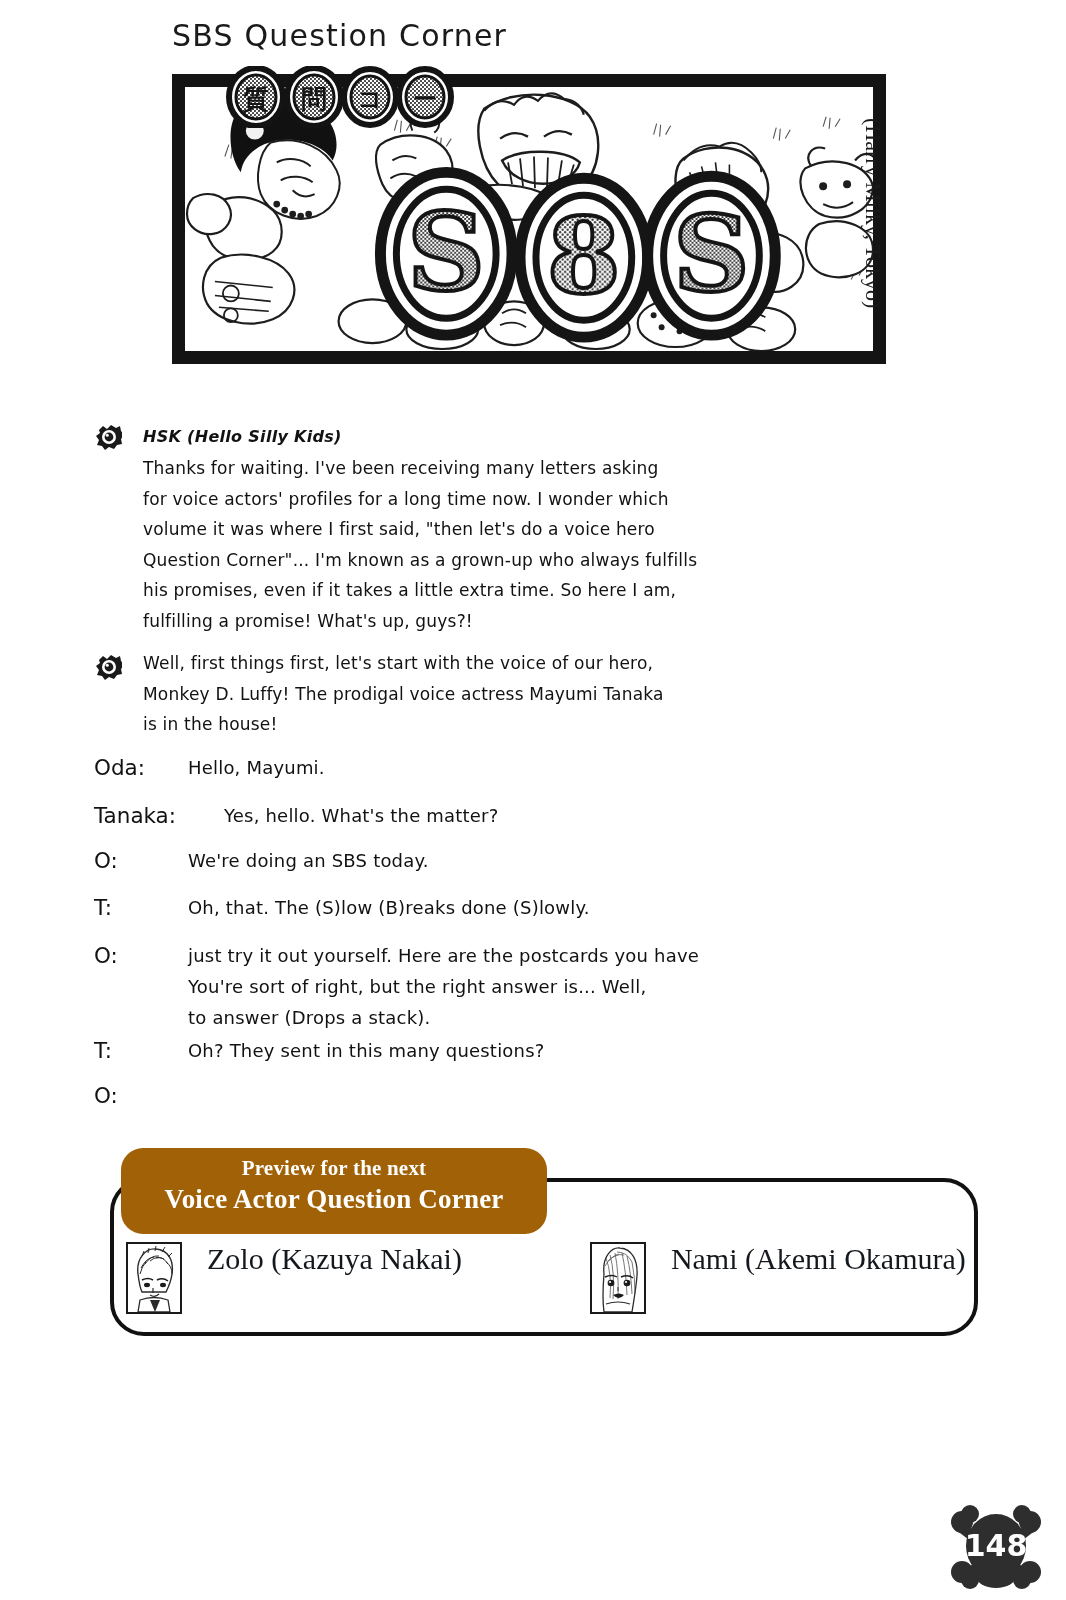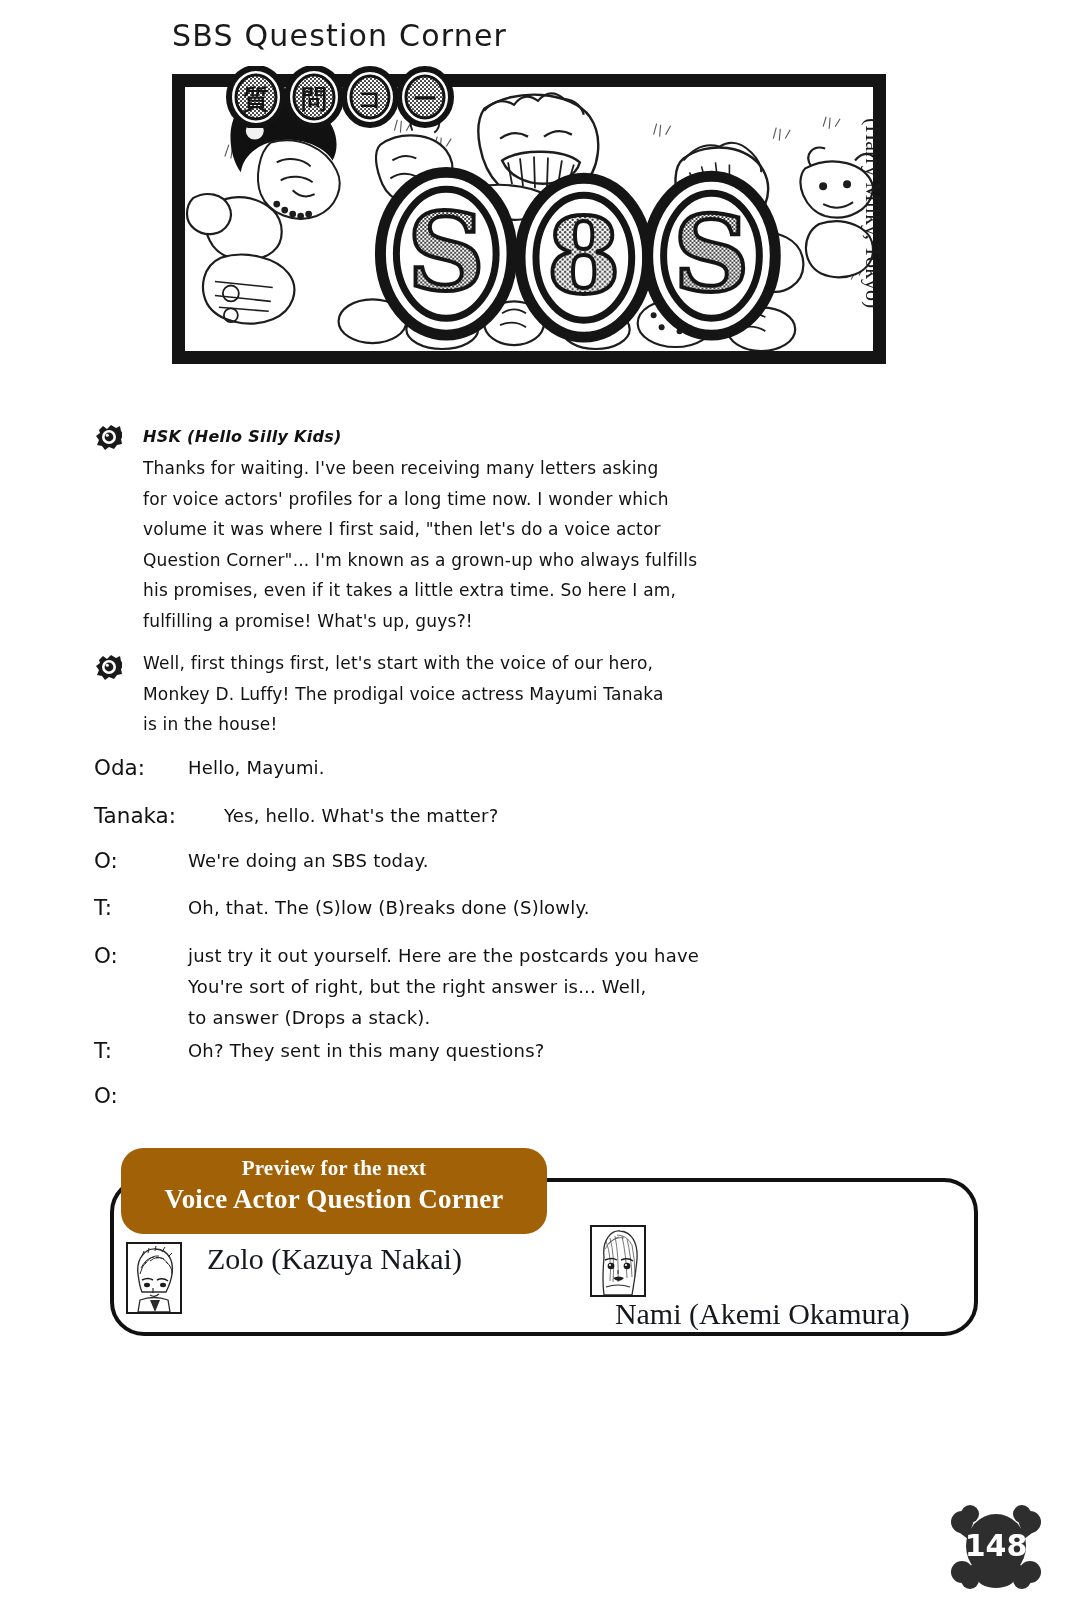--- a/index.html
+++ b/index.html
@@ -170,21 +170,21 @@
     height: 92px;
     display: flex;
     align-items: center;
     z-index: 4;
   }
   .preview-entry {
     display: flex;
     align-items: flex-start;
   }
   .entry-zolo { margin-left: 16px; }
-  .entry-nami { margin-left: 128px; flex-direction: column; }
+  .entry-nami { margin-left: 128px; }
 
   .portrait {
     width: 56px;
     height: 72px;
     border: 2px solid #1a1a1a;
     background: #fdfdfd;
     box-sizing: border-box;
     overflow: hidden;
     flex: 0 0 auto;
   }
@@ -387,21 +387,21 @@
     <circle cx="13" cy="13" r="7" fill="#ffffff"></circle>
     <circle cx="13" cy="13" r="4.4" fill="#1a1a1a"></circle>
     <circle cx="11.3" cy="11.3" r="1.5" fill="#ffffff"></circle>
   </svg>
 </div>
 
 <div class="para hand" style="top:420px;">
   <div class="head-line">HSK (Hello Silly Kids)</div>
   <div class="line">Thanks for waiting. I've been receiving many letters asking</div>
   <div class="line">for voice actors' profiles for a long time now. I wonder which</div>
-  <div class="line">volume it was where I first said, "then let's do a voice actor</div>
+  <div class="line">volume it was where I first said, "then let's do a voice hero</div>
   <div class="line">Question Corner"... I'm known as a grown-up who always fulfills</div>
   <div class="line">his promises, even if it takes a little extra time. So here I am,</div>
   <div class="line">fulfilling a promise! What's up, guys?!</div>
 </div>
 
 <div class="bullet-icon" style="left:96px; top:654px;">
   <svg viewBox="0 0 26 26" xmlns="http://www.w3.org/2000/svg">
     <path d="M3 6 l4 -4 l4 3 l4 -4 l5 3 l4 -2 l1 5 l3 4 l-3 4 l1 5 l-5 1 l-3 4 l-5 -2 l-4 3 l-3 -4 l-5 -1 l2 -5 l-3 -4 l4 -3 Z" fill="#1a1a1a"></path>
     <circle cx="13" cy="13" r="7" fill="#ffffff"></circle>
     <circle cx="13" cy="13" r="4.4" fill="#1a1a1a"></circle>

